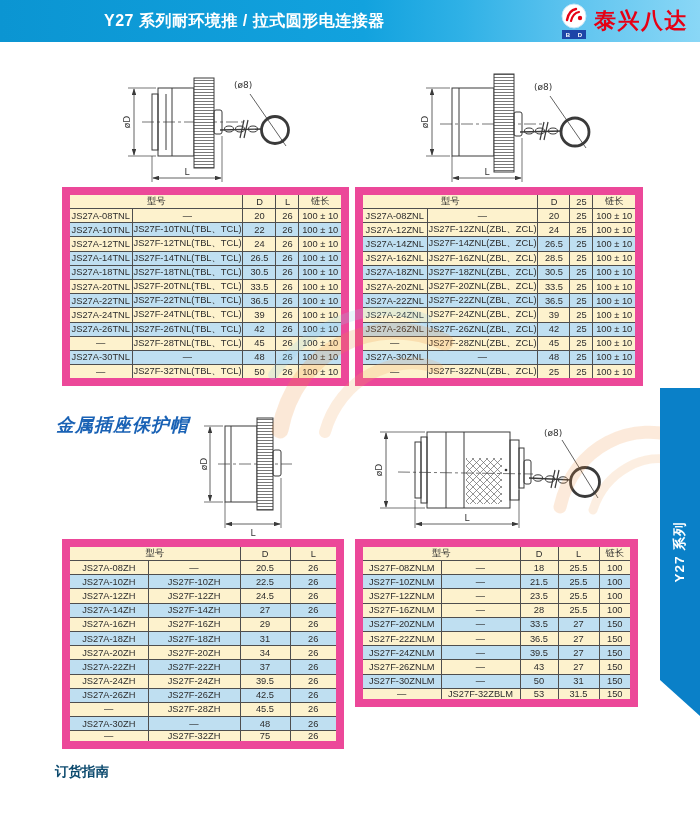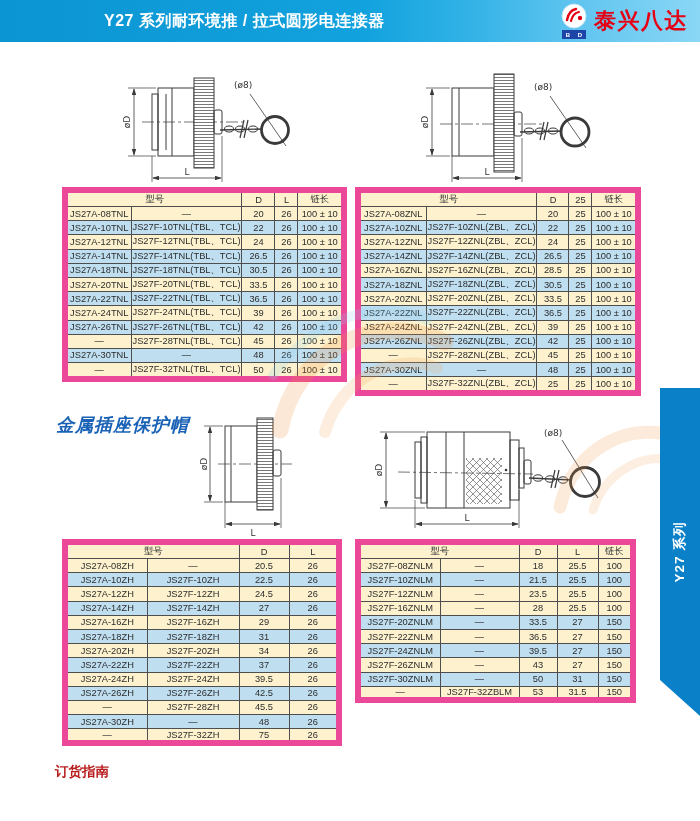--- a/index.html
+++ b/index.html
@@ -19,36 +19,36 @@
   .brand-name { font-size:22px; font-weight:bold; color:#e60014; letter-spacing:1.5px; }
 
   
   .side-tab { position:absolute; left:660px; top:388px; width:40px; height:328px; background:#0a80c8;
     clip-path:polygon(0 0,100% 0,100% 100%,0 calc(100% - 36px));
     display:flex; align-items:center; justify-content:center; z-index:4; }
   .side-tab span { transform:rotate(-90deg); white-space:nowrap; color:#fff; font-weight:bold;
     font-size:13.5px; letter-spacing:1px; }
 
   
-  table.spec { position:absolute; border-collapse:collapse; table-layout:fixed; z-index:2; border:6px solid #ec4899; }
+  table.spec { position:absolute; border-collapse:collapse; table-layout:fixed; z-index:2; border:8px solid #ec4899; }
   table.spec th, table.spec td { border:1px solid #4e4e4e; text-align:center; vertical-align:middle;
     font-size:9.3px; color:#2d2d2d; height:14.2px; padding:0 1px; font-weight:normal;
     overflow:hidden; white-space:nowrap; }
   table.spec thead th { background:#fdf2cd; }
   tr.cream td { background:#fdf2cd; }
   tr.blue td  { background:#bfdff1; }
   #table-top-left    { left:62px;  top:187px; }
   #table-top-right   { left:355px; top:187px; }
   #table-bottom-left { left:62px;  top:539px; }
   #table-bottom-right{ left:355px; top:539px; }
 
   
   .section-title { position:absolute; left:56px; top:413px; font-size:18px; font-weight:bold;
     color:#1a62b5; letter-spacing:1px; z-index:2;font-style:italic; }
-  .order-title { position:absolute; left:55px; top:763px; font-size:13.5px; font-weight:bold; color:#b91c1c; z-index:2; }
+  .order-title { position:absolute; left:55px; top:763px; font-size:13.5px; font-weight:bold; color:#0c4a6e; z-index:2; }
   .order-text { position:absolute; left:55px; top:782px; width:610px; font-size:12.5px; color:#1c1c1c;
     line-height:1.52; z-index:2; }
   .order-text .indent { text-indent:2em; }
 
   
   .drawing { position:absolute; z-index:2; }
   #drawA { left:112px; top:58px; }
   #drawB { left:412px; top:58px; }
   #drawC { left:200px; top:412px; }
   #drawD { left:368px; top:396px; }
@@ -331,27 +331,20 @@
         </tr>
       </thead>
       <tbody>
         <tr class="cream">
           <td>JS27A-08ZNL</td>
           <td>—</td>
           <td>20</td>
           <td>25</td>
           <td>100 ± 10</td>
         </tr>
-        <tr class="blue">
-          <td>JS27A-10ZNL</td>
-          <td>JS27F-10ZNL(ZBL、ZCL)</td>
-          <td>22</td>
-          <td>25</td>
-          <td>100 ± 10</td>
-        </tr>
         <tr class="cream">
           <td>JS27A-12ZNL</td>
           <td>JS27F-12ZNL(ZBL、ZCL)</td>
           <td>24</td>
           <td>25</td>
           <td>100 ± 10</td>
         </tr>
         <tr class="blue">
           <td>JS27A-14ZNL</td>
           <td>JS27F-14ZNL(ZBL、ZCL)</td>

